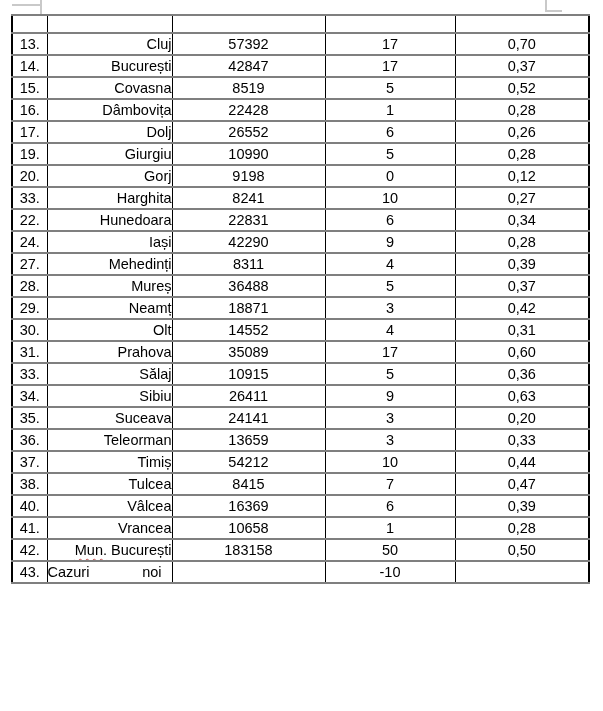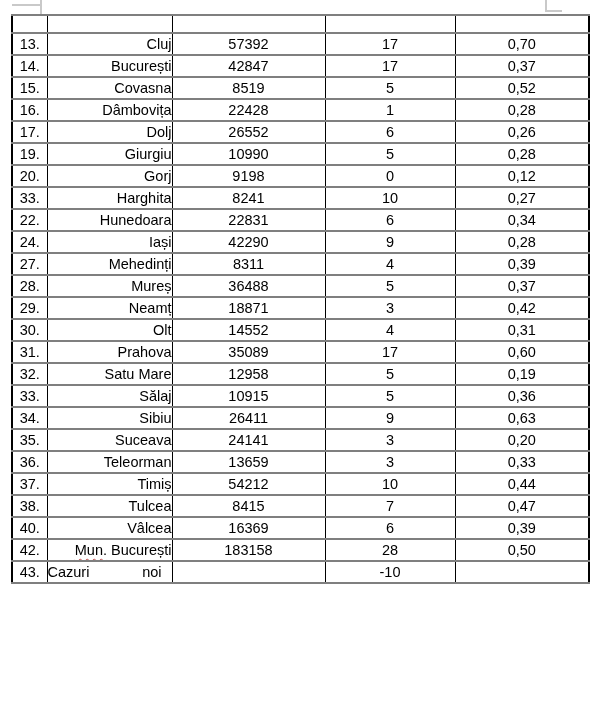--- a/index.html
+++ b/index.html
@@ -187,27 +187,20 @@
         <td class="c-val">0,31</td>
       </tr>
       <tr>
         <td class="c-num">31.</td>
         <td class="c-name">Prahova</td>
         <td class="c-val">35089</td>
         <td class="c-val">17</td>
         <td class="c-val">0,60</td>
       </tr>
       <tr>
-        <td class="c-num">32.</td>
-        <td class="c-name">Satu Mare</td>
-        <td class="c-val">12958</td>
-        <td class="c-val">5</td>
-        <td class="c-val">0,19</td>
-      </tr>
-      <tr>
         <td class="c-num">33.</td>
         <td class="c-name">Sălaj</td>
         <td class="c-val">10915</td>
         <td class="c-val">5</td>
         <td class="c-val">0,36</td>
       </tr>
       <tr>
         <td class="c-num">34.</td>
         <td class="c-name">Sibiu</td>
         <td class="c-val">26411</td>
@@ -243,24 +236,31 @@
         <td class="c-val">0,47</td>
       </tr>
       <tr>
         <td class="c-num">40.</td>
         <td class="c-name">Vâlcea</td>
         <td class="c-val">16369</td>
         <td class="c-val">6</td>
         <td class="c-val">0,39</td>
       </tr>
       <tr>
+        <td class="c-num">41.</td>
+        <td class="c-name">Vrancea</td>
+        <td class="c-val">10658</td>
+        <td class="c-val">1</td>
+        <td class="c-val">0,28</td>
+      </tr>
+      <tr>
         <td class="c-num">42.</td>
         <td class="c-name"><span class="spellcheck">Mun.</span> București</td>
         <td class="c-val">183158</td>
-        <td class="c-val">28</td>
+        <td class="c-val">50</td>
         <td class="c-val">0,50</td>
       </tr>
       <tr>
         <td class="c-num">43.</td>
         <td class="c-name">
           <span class="justify-cell">
             <span>Cazuri</span>
             <span>noi</span>
           </span>
         </td>

